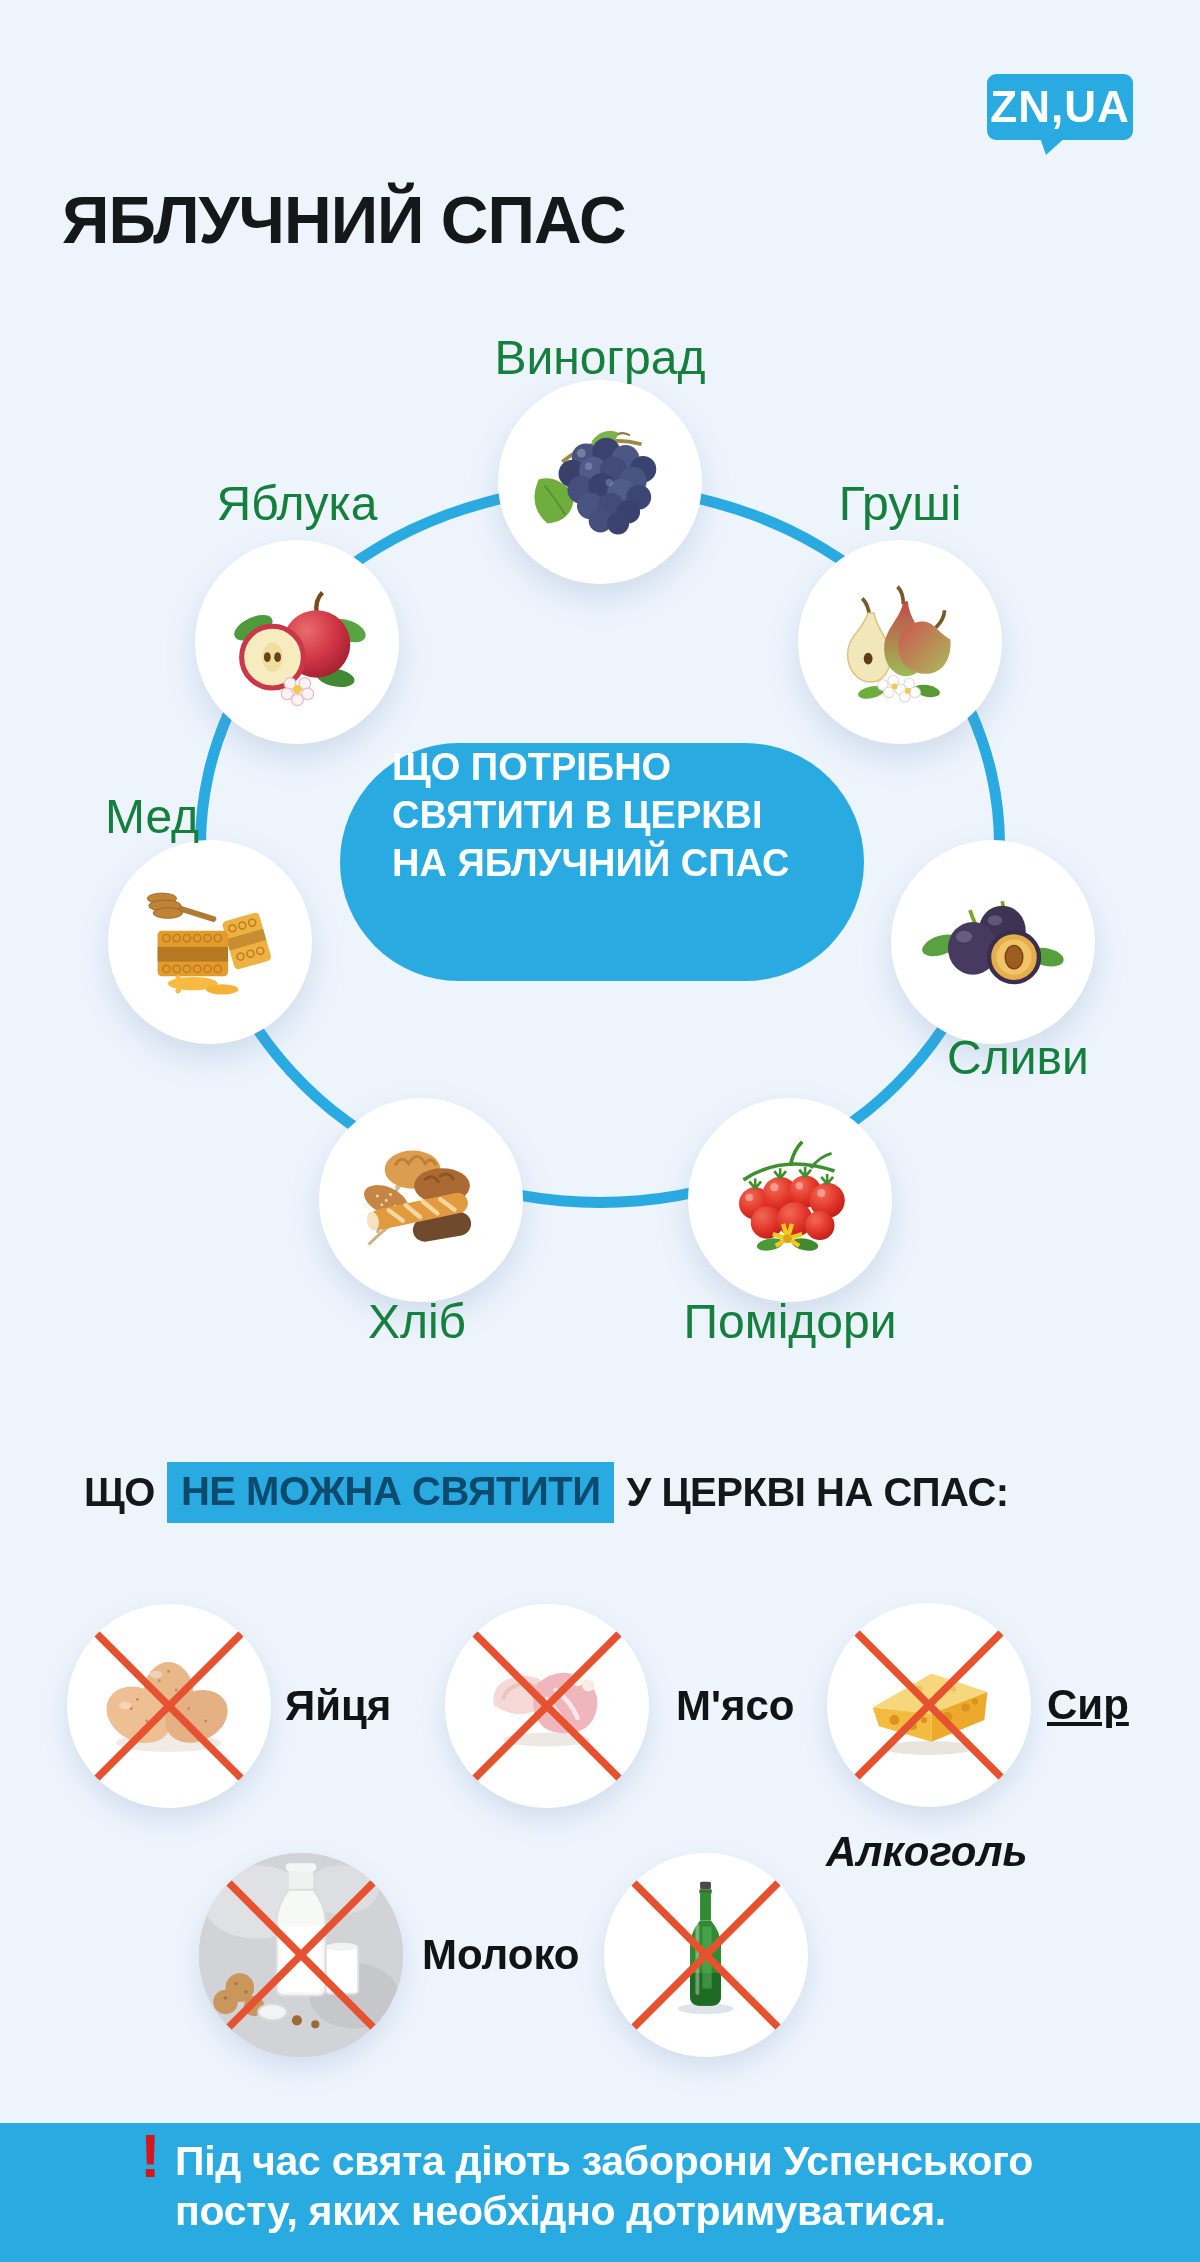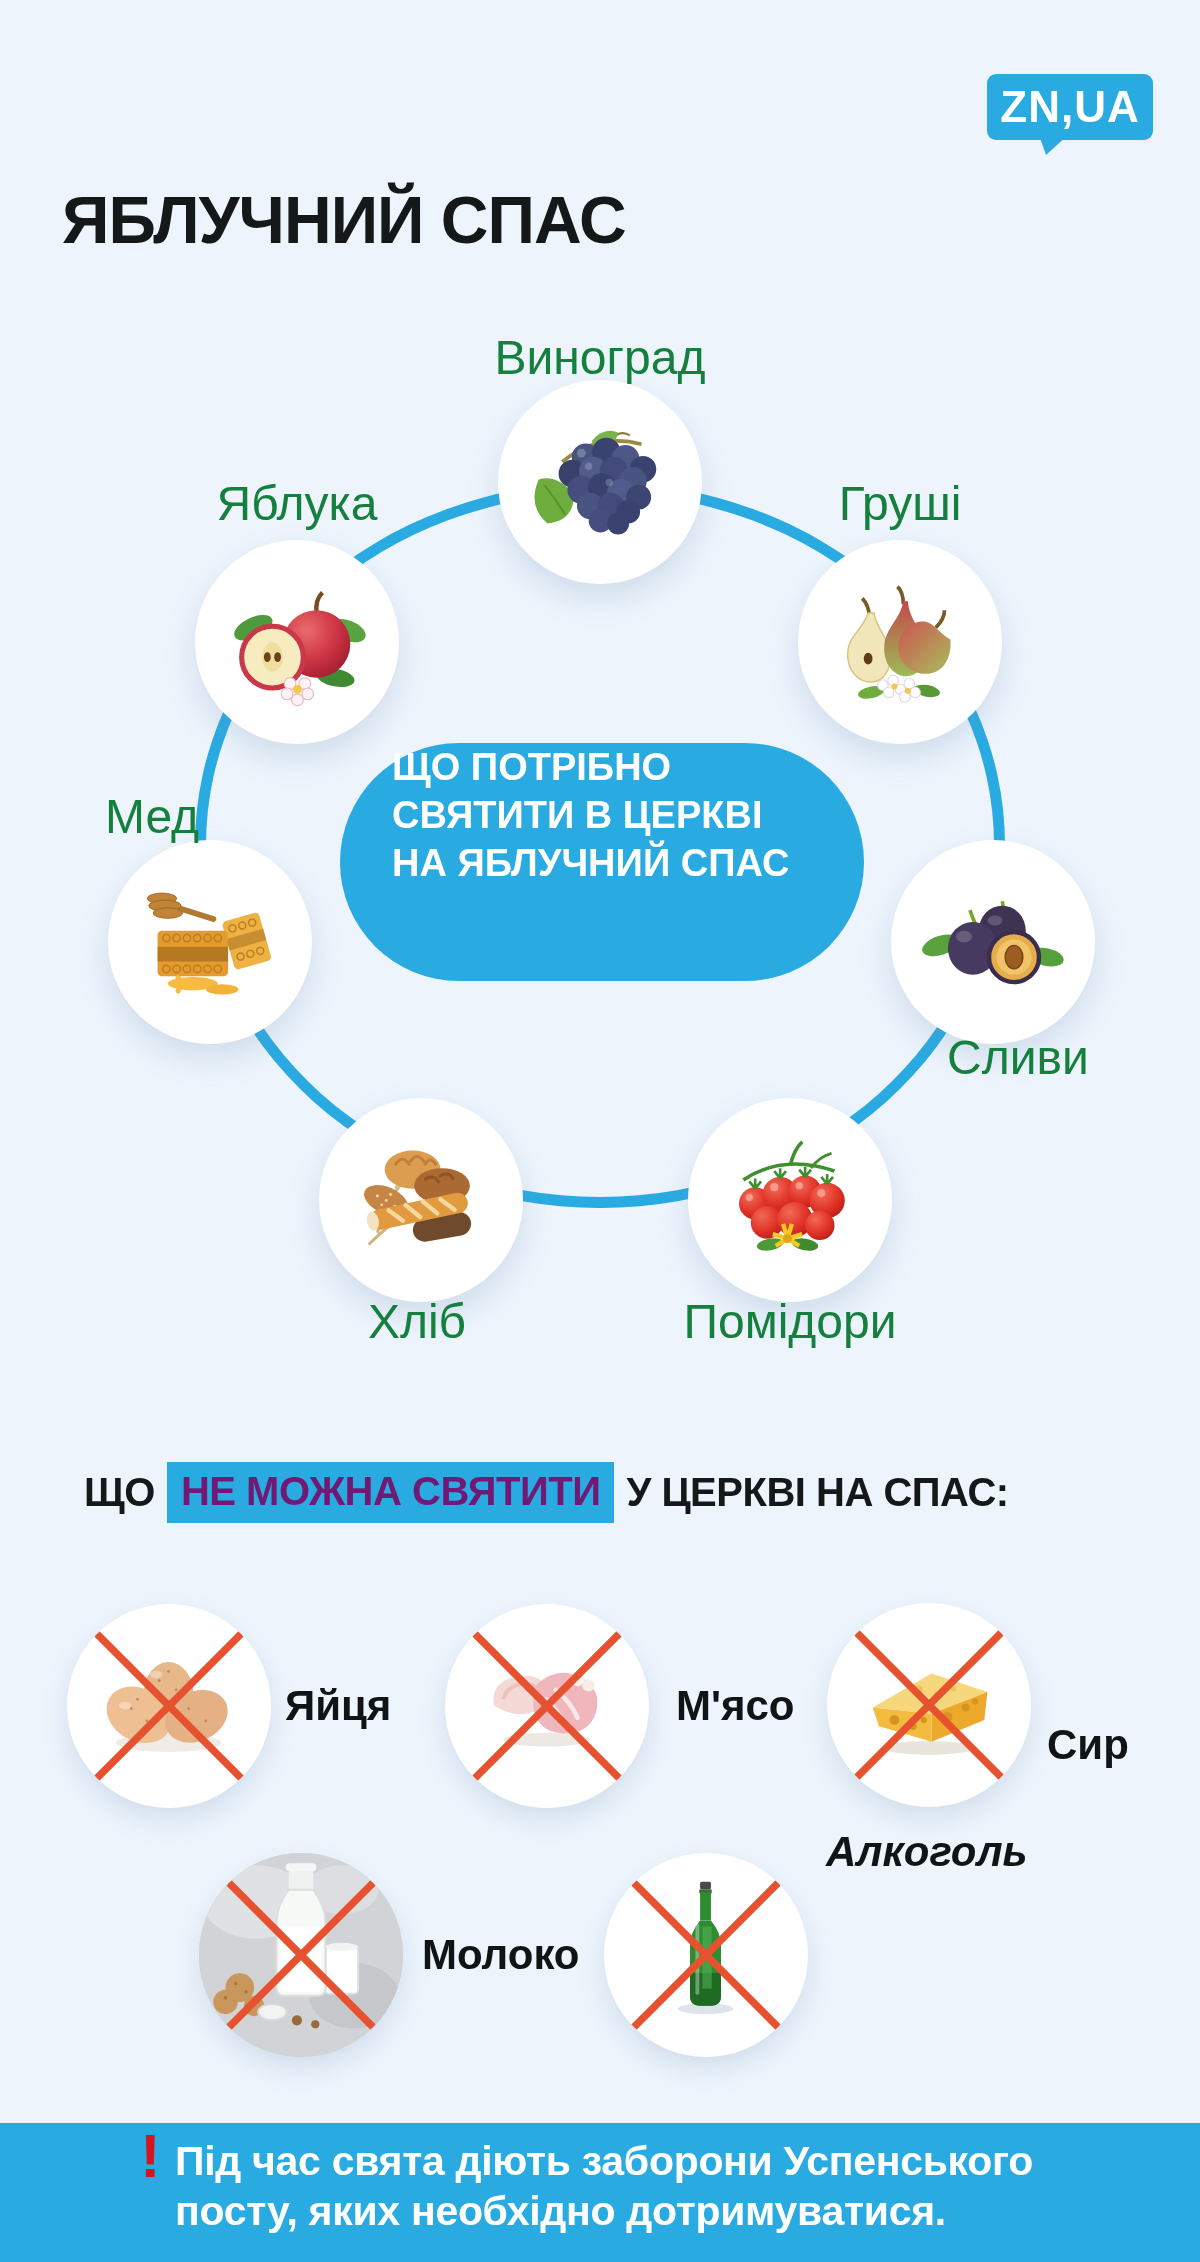--- a/index.html
+++ b/index.html
@@ -4,21 +4,21 @@
 <style>
   html,body{margin:0;padding:0;}
   .page{
     position:relative; width:1200px; height:2262px;
     background:#edf4fc; overflow:hidden;
     font-family:"Liberation Sans", sans-serif;
     color:#141819;
   }
   
   .logo{
-    position:absolute; left:987px; top:74px; width:166px; height:66px;
+    position:absolute; left:987px; top:74px; width:146px; height:66px;
     background:#29abe2; border-radius:9px;
     display:flex; align-items:center; justify-content:center;
   }
   .logo-text{ color:#fff; font-size:44px; font-weight:700; letter-spacing:1px; }
   .logo-tail{
     position:absolute; left:52px; bottom:-15px; width:0; height:0;
     border-left:7px solid transparent; border-right:22px solid transparent;
     border-top:20px solid #29abe2;
   }
   
@@ -57,36 +57,36 @@
   .fc-plums{left:891px; top:840px;}    .fl-plums{left:868px; top:1036px;}
   .fc-bread{left:319px; top:1098px;}   .fl-bread{left:267px; top:1300px;}
   .fc-tomatoes{left:688px; top:1098px;}.fl-tomatoes{left:640px; top:1300px;}
   
   .forbidden-heading{
     position:absolute; left:63px; top:1464px; height:56px;
     display:flex; align-items:center; gap:12px;
     font-size:40px; font-weight:700; letter-spacing:-0.5px;margin-left:21px;
   }
   .fh-highlight{
-    background:#29abe2; color:#701a75; padding:7px 14px 9px 14px;
+    background:#29abe2; color:#0c4a6e; padding:7px 14px 9px 14px;
   }
   .ban-circle{
     position:absolute; width:204px; height:204px; border-radius:50%;
     background:#ffffff; box-shadow:0 12px 26px rgba(108,140,180,.2);
     overflow:hidden;
   }
   .ban-circle .photo{ position:absolute; inset:12%; width:76%; height:76%; }
   .ban-circle .photo-full{ position:absolute; inset:0; width:100%; height:100%; }
   .ban-cross{ position:absolute; inset:0; width:100%; height:100%; }
   .ban-label{
     position:absolute; font-size:42px; line-height:48px; font-weight:700; color:#101415;
   }
   .bc-eggs{left:67px;  top:1604px;}  .bl-eggs{left:285px;  top:1682px;}
   .bc-meat{left:445px; top:1604px;}  .bl-meat{left:676px;  top:1682px;}
-  .bc-cheese{left:827px;top:1603px;} .bl-cheese{left:1047px;top:1721px;}
+  .bc-cheese{left:827px;top:1603px;} .bl-cheese{left:1047px;top:1681px;text-decoration:underline;}
   .bc-milk{left:199px; top:1853px; background:#d2d3d6;} .bl-milk{left:422px; top:1931px;}
   .bc-alcohol{left:604px;top:1853px;} .bl-alcohol{left:826px; top:1828px;font-style:italic;}
   
   .footer{
     position:absolute; left:0; top:2123px; width:1200px; height:139px;
     background:#29abe2;
   }
   .footer-mark{
     position:absolute; left:140px; top:2px; color:#d6161f;
     font-size:62px; font-weight:700; line-height:62px;

